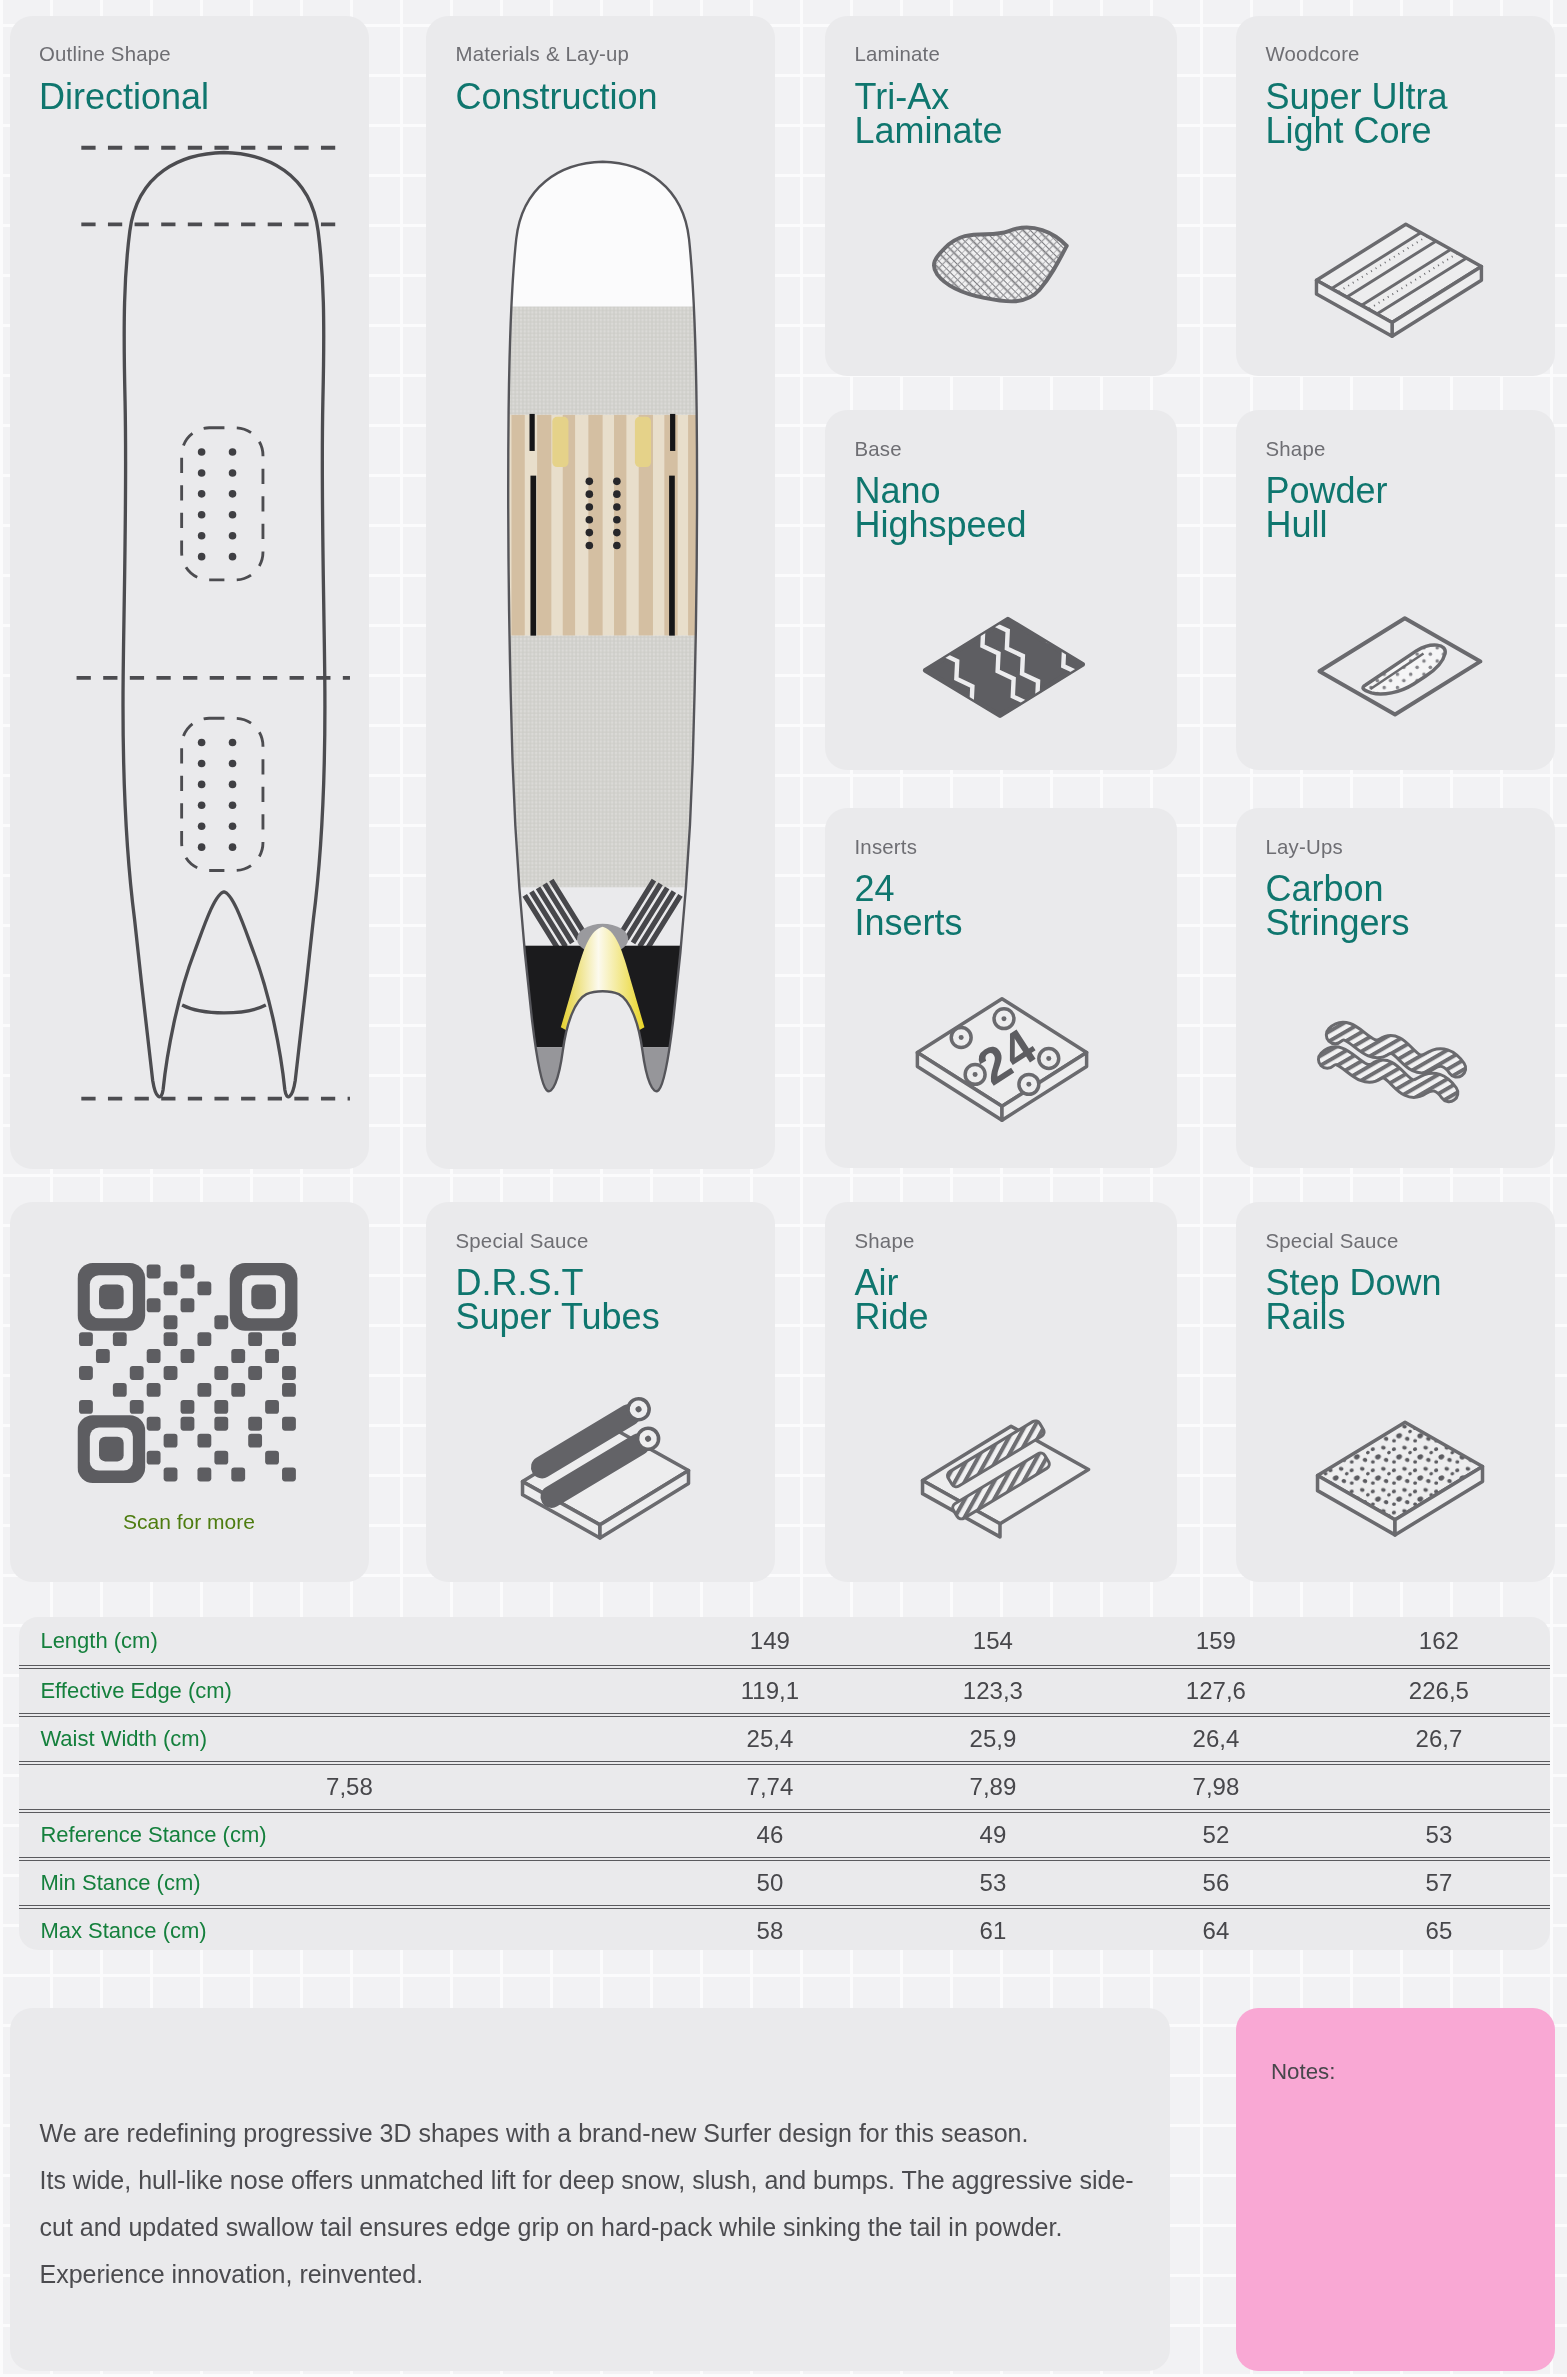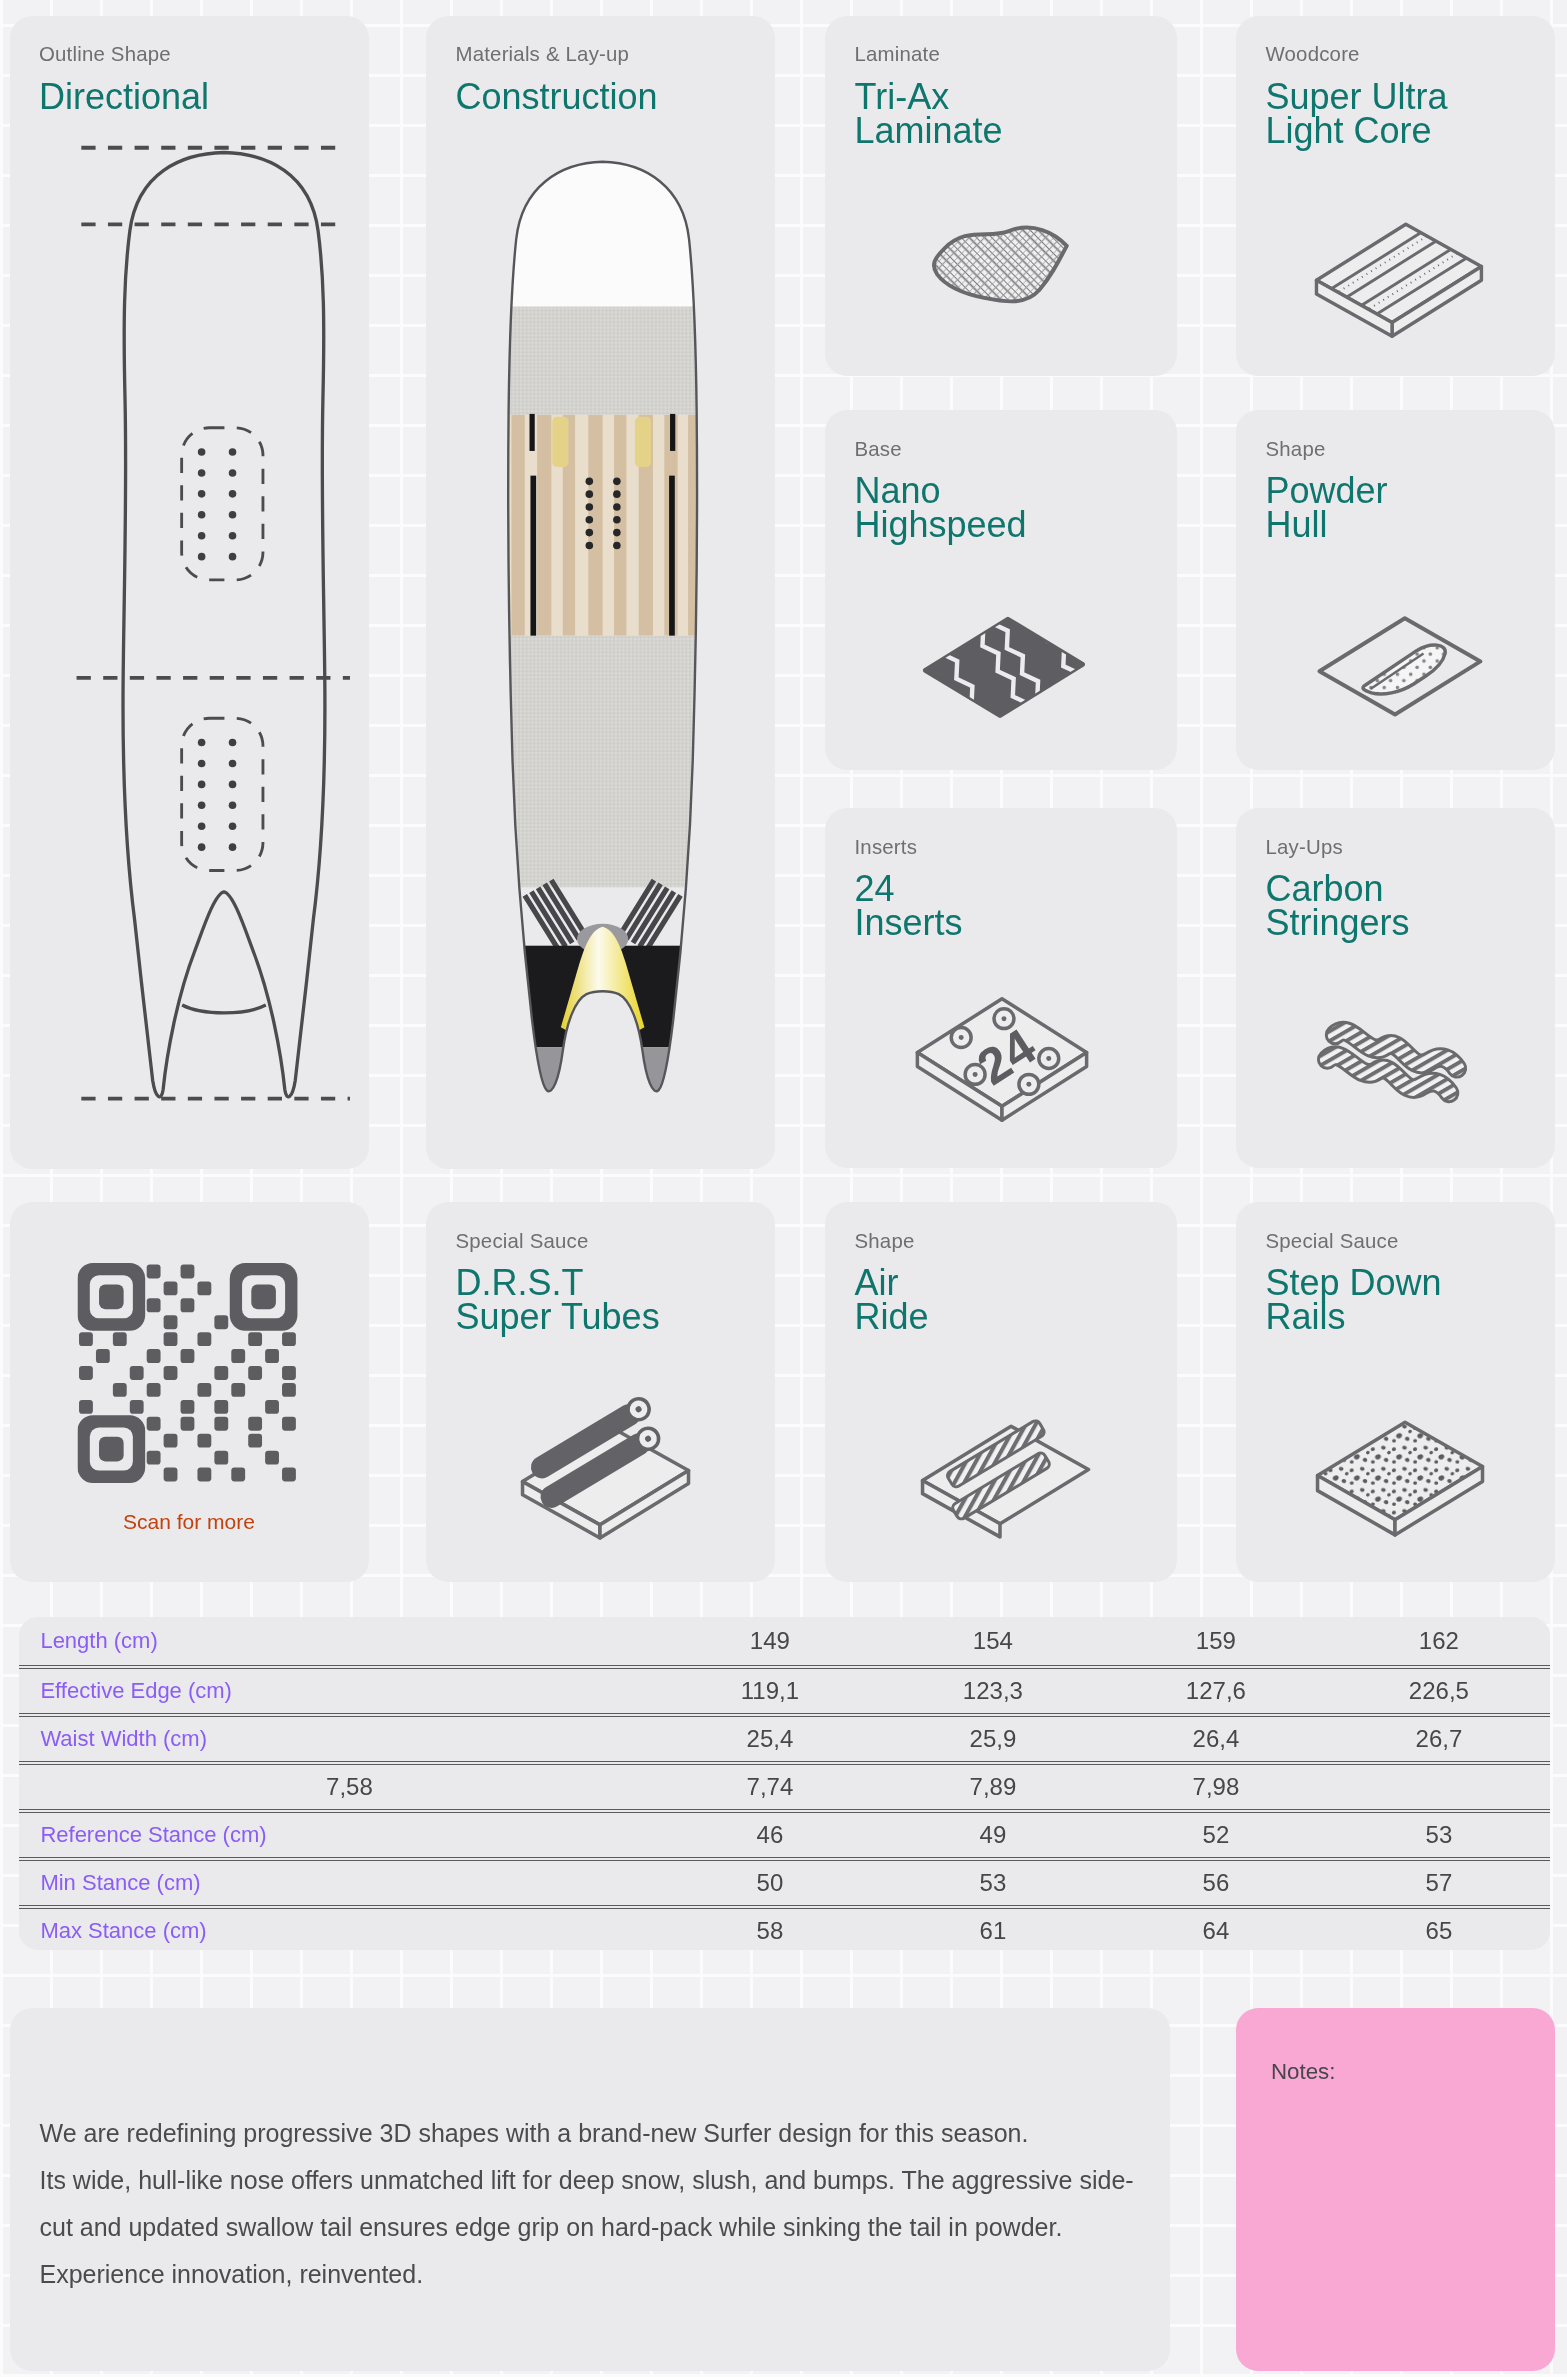--- a/index.html
+++ b/index.html
@@ -14,29 +14,29 @@
   }
   .card{position:absolute;background:#eaeaec;border-radius:22px;}
   .card-label{position:absolute;left:29.5px;top:27.6px;font-size:20.4px;color:#6e6e73;letter-spacing:0.2px;}
   .card-title{position:absolute;left:29.5px;top:64px;font-size:36px;line-height:34px;color:#0f766e;}
   .icon{position:absolute;left:50%;transform:translateX(-50%);bottom:30px;}
   .boardfill{position:absolute;inset:0;}
   
   .spec-card{position:absolute;left:19px;top:1617px;width:1531px;height:333px;background:#eaeaec;border-radius:19px;padding:0;box-sizing:border-box;}
   .trow{display:grid;grid-template-columns:618px 223px 223px 223px 223px;align-items:center;height:48px;box-sizing:border-box;padding-left:21.4px;}
   .trow + .trow{border-top:4.3px double #5a5a5e;}
-  .tlabel{font-size:22px;color:#8b5cf6;}
+  .tlabel{font-size:22px;color:#15803d;}
   .tval{font-size:24px;color:#47474b;text-align:center;}
   
   .surfer-card{position:absolute;left:9.5px;top:2008px;width:1160px;height:363px;background:#eaeaec;border-radius:22px;box-sizing:border-box;padding:46px 28.5px 0 30px;}
   .surfer-title{font-size:80px;color:#414145;letter-spacing:0.5px;}
   .surfer-desc{margin-top:56px;width:1108px;font-size:25px;line-height:47px;color:#4b4b4f;}
   .notes-card{position:absolute;left:1236px;top:2008px;width:319px;height:363px;background:#f9a8d4;border-radius:22px;box-sizing:border-box;padding:51px 19px 0 35px;}
   .notes-label{font-size:22.3px;color:#47474b;}
-  .qr-caption{position:absolute;left:50%;transform:translateX(-50%);top:308px;font-size:21px;color:#c2410c;white-space:nowrap;}
+  .qr-caption{position:absolute;left:50%;transform:translateX(-50%);top:308px;font-size:21px;color:#4d7c0f;white-space:nowrap;}
 </style>
 </head>
 <body>
 
 <svg width="0" height="0" style="position:absolute">
   <defs>
     <pattern id="pMesh" width="22" height="22" patternUnits="userSpaceOnUse" patternTransform="rotate(45)">
       <rect width="22" height="22" fill="#f0f0f1"></rect>
       <path d="M0 0H22M0 11H22" stroke="#7c7c80" stroke-width="3.5"></path>
       <path d="M0 0V22M11 0V22" stroke="#9a9a9e" stroke-width="2.5"></path>

